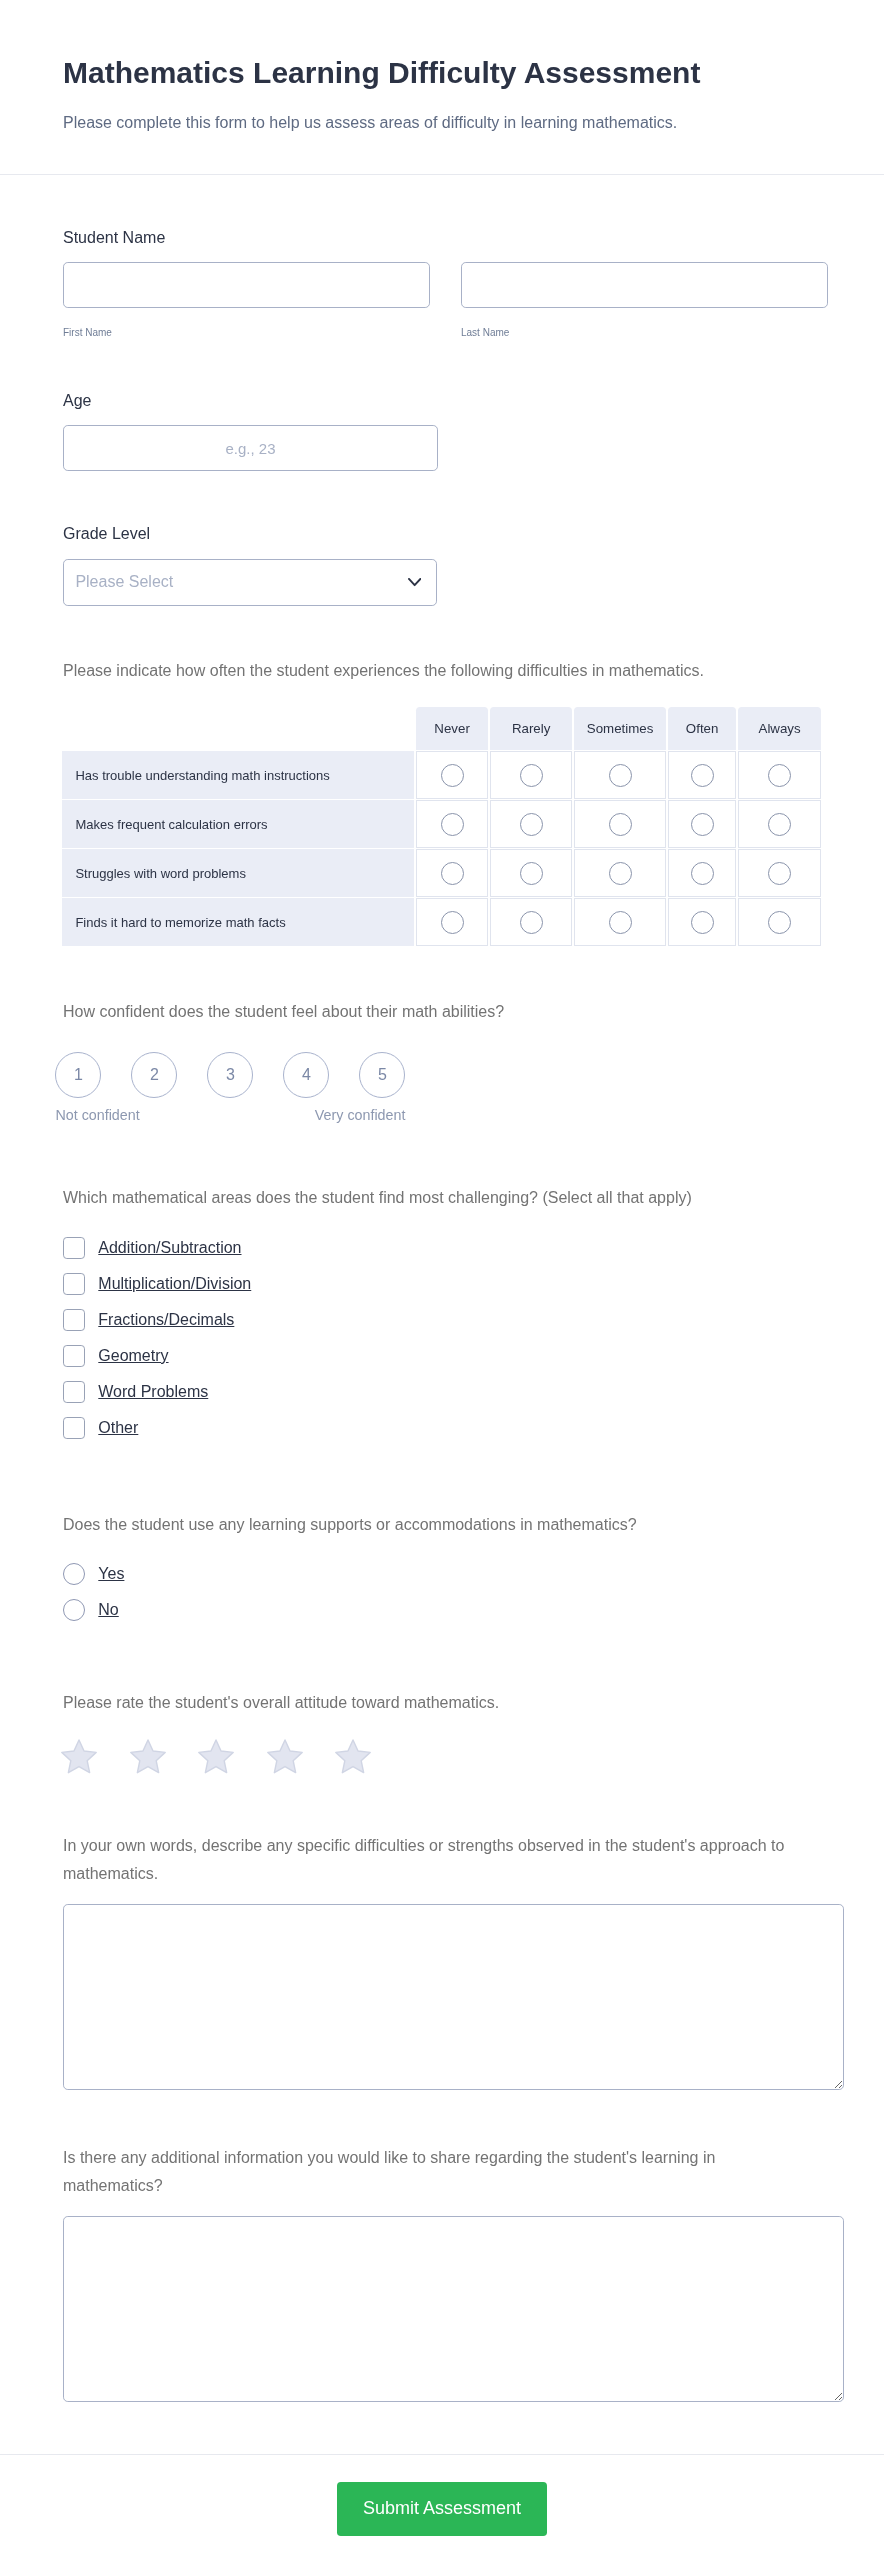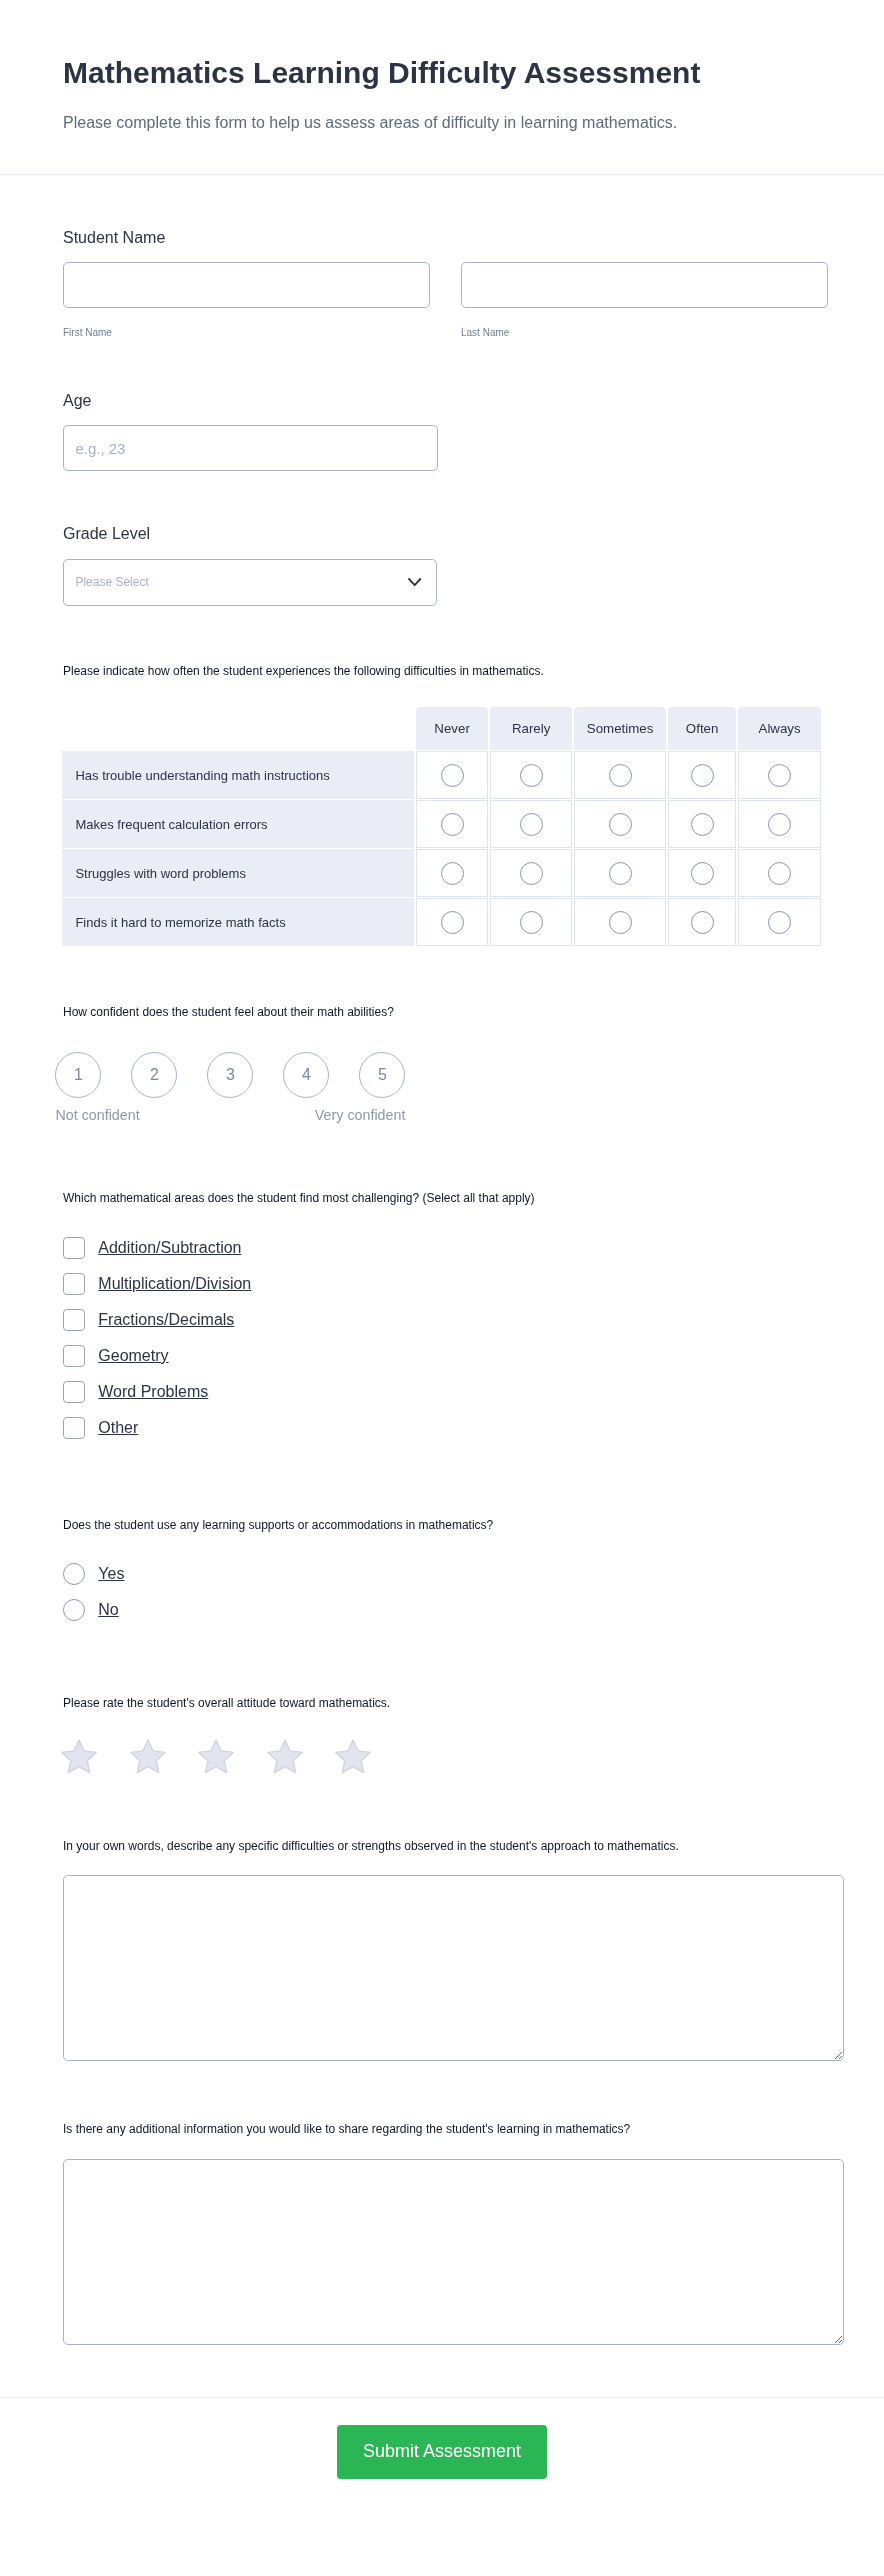--- a/index.html
+++ b/index.html
@@ -23,44 +23,44 @@
     color: #5e6a82; max-width: 665px;
   }
   .divider { border: none; border-top: 1px solid #e7e9ef; margin-top: 36px; }
 
   
   .field { margin-top: 51px; }
   .field-label {
     font-size: 16px; font-weight: 500; color: #2c3345; line-height: 23px; margin-top: 9px;
   }
   .question {
-    font-size: 12px; font-weight: 500; color: #0f172a; line-height: 28.5px;
+    font-size: 16px; font-weight: 500; color: #737373; line-height: 28.5px;
   }
   .text-input {
     display: block; height: 46px; width: 375px;
     border: 1px solid #a8b1c7; border-radius: 4.8px;
     padding: 0 11.4px; font-size: 15px; color: #2c3345;
     font-family: "Liberation Sans", sans-serif;
-    background: #fff; outline: none;
+    background: #fff; outline: none; text-align: center;
   }
   .text-input::placeholder { color: #a8b1c5; opacity: 1; }
   .sublabel { margin-top: 19px; font-size: 10px; color: #6f7d96; }
 
   .name-row { display: flex; gap: 31px; margin-top: 13.3px; }
   .name-col { width: 375px; }
   .name-col .text-input { width: 100%; }
 
   
   .select-box {
     margin-top: 13.3px; width: 374px; height: 47px;
     border: 1px solid #a8b1c7; border-radius: 4.8px;
     display: flex; align-items: center; justify-content: space-between;
     padding: 0 15px 0 11.4px; cursor: pointer; background: #fff;
   }
-  .select-placeholder { font-size: 12px; color: #a8b1c5; }
+  .select-placeholder { font-size: 16px; color: #a8b1c5; }
 
   
   .matrix-question { max-width: 713px; }
   table.matrix {
     margin-top: 21px; border-collapse: separate; border-spacing: 2.9px 1.9px;
     margin-left: -2.9px;
   }
   .matrix th {
     background: #eaedf6; height: 43px; font-size: 13.3px; font-weight: 500;
     color: #2c3345; border-radius: 3.8px 3.8px 0 0; padding: 0 9.5px;

